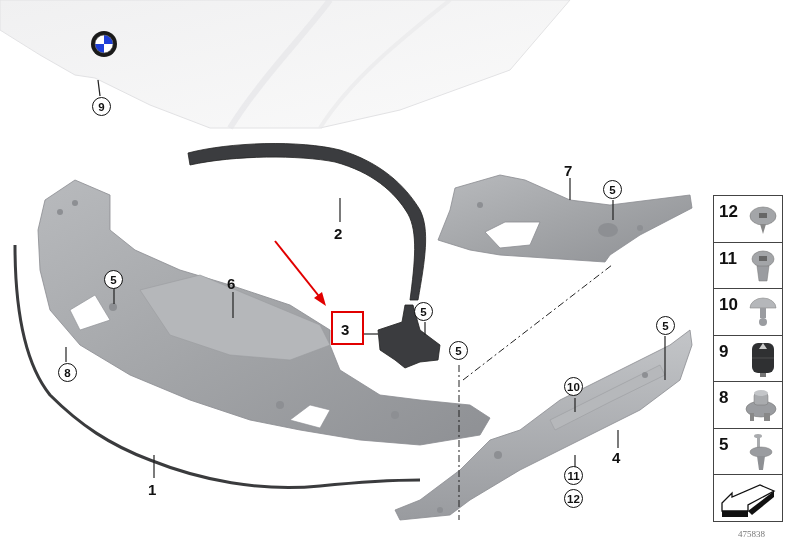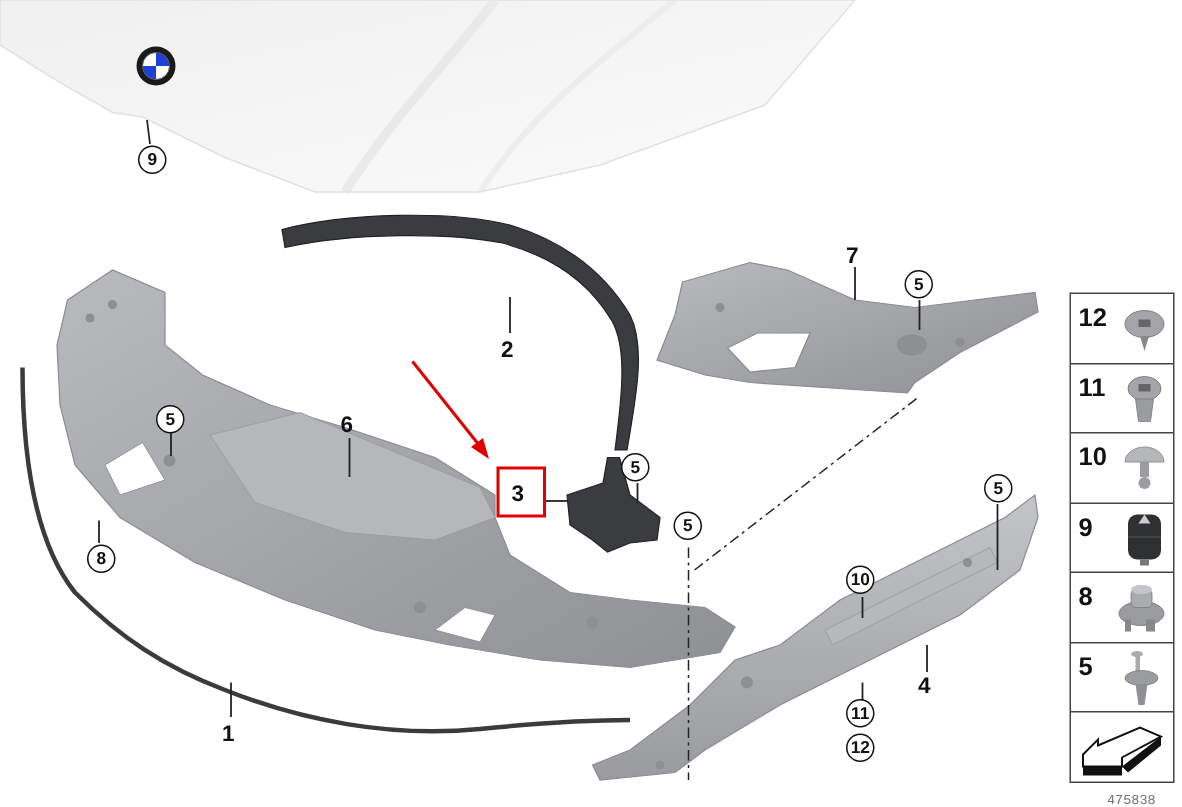--- a/index.html
+++ b/index.html
@@ -6,21 +6,21 @@
   body { width:788px; height:538px; position:relative; overflow:hidden; font-family:"Liberation Sans", sans-serif; }
   #stage { position:absolute; left:0; top:0; width:788px; height:538px; }
   .num { position:absolute; font-family:"Liberation Sans", sans-serif; font-weight:bold; color:#111; font-size:15px; line-height:15px; }
   .circ { position:absolute; width:19px; height:19px; border:1.6px solid #111; border-radius:50%; background:#fff; font-family:"Liberation Sans", sans-serif; font-weight:bold; font-size:11.5px; color:#111; display:flex; align-items:center; justify-content:center; box-sizing:border-box; }
   .legend { position:absolute; left:713px; top:195px; width:68px; border:1.3px solid #444; background:#fff; }
   .legend .cell { height:45.5px; border-bottom:1.3px solid #444; position:relative; }
   .legend .cell:last-child { border-bottom:none; height:46px; }
   .legend .lnum { position:absolute; left:5px; top:6px; font-weight:bold; font-size:17px; color:#111; font-family:"Liberation Sans", sans-serif; }
   .legend svg { position:absolute; }
   .hl-box { position:absolute; left:331px; top:311px; width:33px; height:34px; border:2px solid #e10000; box-sizing:border-box; }
-  .imgnum { position:absolute; left:738px; top:529px; font-size:9px; color:#777; font-family:Liberation Mono, monospace; }
+  .imgnum { position:absolute; left:738px; top:529px; font-size:9px; color:#777; font-family:Liberation Serif, serif; }
 </style>
 </head>
 <body>
 
 <div id="stage">
   <svg width="788" height="538" viewBox="0 0 788 538" style="position:absolute;left:0;top:0">
     <defs>
       <linearGradient id="hoodG" x1="0" y1="0" x2="1" y2="1">
         <stop offset="0" stop-color="#f0f0f1"></stop>
         <stop offset="1" stop-color="#fafafa"></stop>

